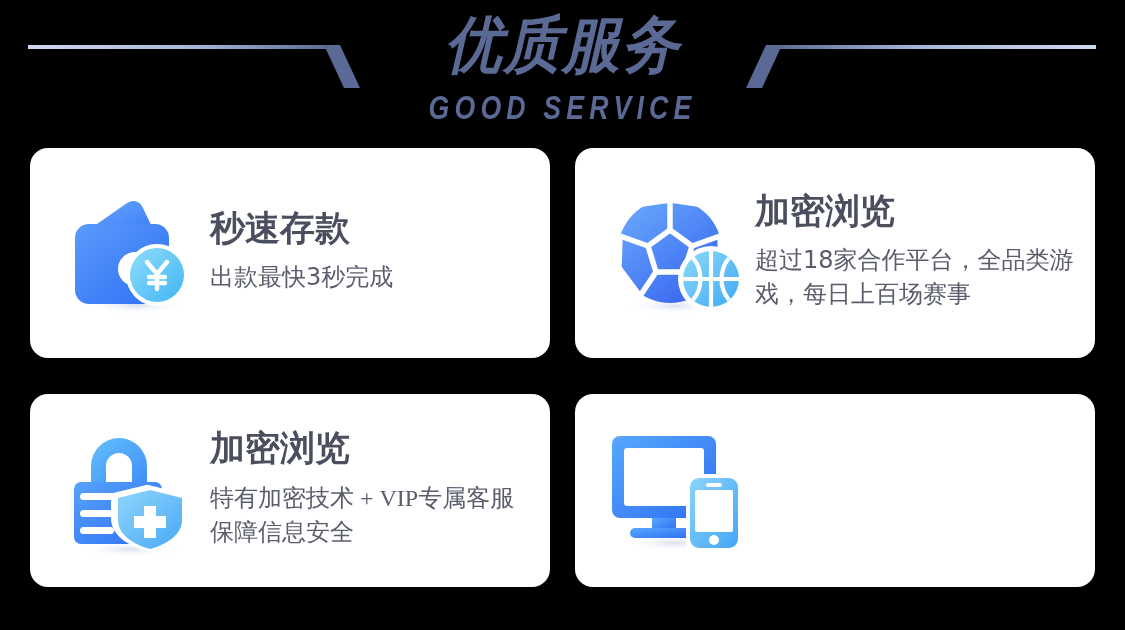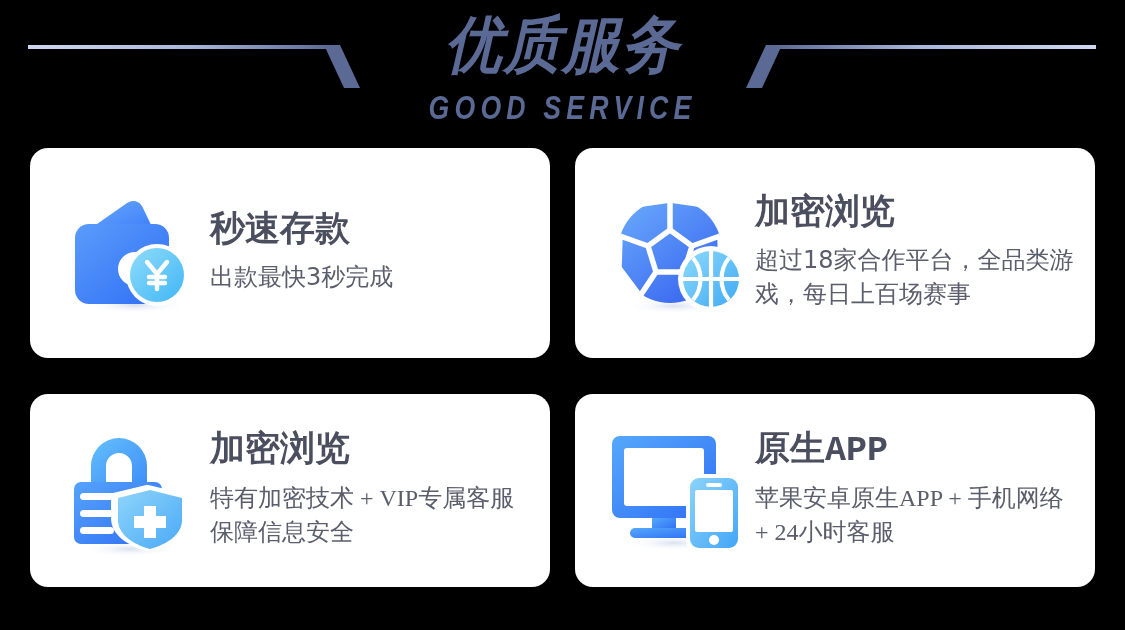--- a/index.html
+++ b/index.html
@@ -312,19 +312,15 @@
         <rect x="16" y="18" width="80" height="58" rx="3" fill="#ffffff"></rect>
         <rect x="44" y="88" width="24" height="12" fill="url(#mon)"></rect>
         <rect x="22" y="98" width="68" height="10" rx="5" fill="url(#mon)"></rect>
         <rect x="78" y="44" width="56" height="78" rx="11" fill="#ffffff"></rect>
         <rect x="82" y="48" width="48" height="70" rx="9" fill="url(#phn)"></rect>
         <rect x="87" y="60" width="38" height="42" rx="2" fill="#ffffff"></rect>
         <rect x="98" y="53" width="16" height="4" rx="2" fill="#ffffff"></rect>
         <circle cx="106" cy="110" r="5" fill="#ffffff"></circle>
       </svg>
     </div>
-    <div class="card-text">
-      <div class="card-title">原生APP</div>
-      <div class="card-desc narrow">苹果安卓原生APP + 手机网络 + 24小时客服</div>
-    </div>
   </div>
 
 </div>
 
 </body></html>

